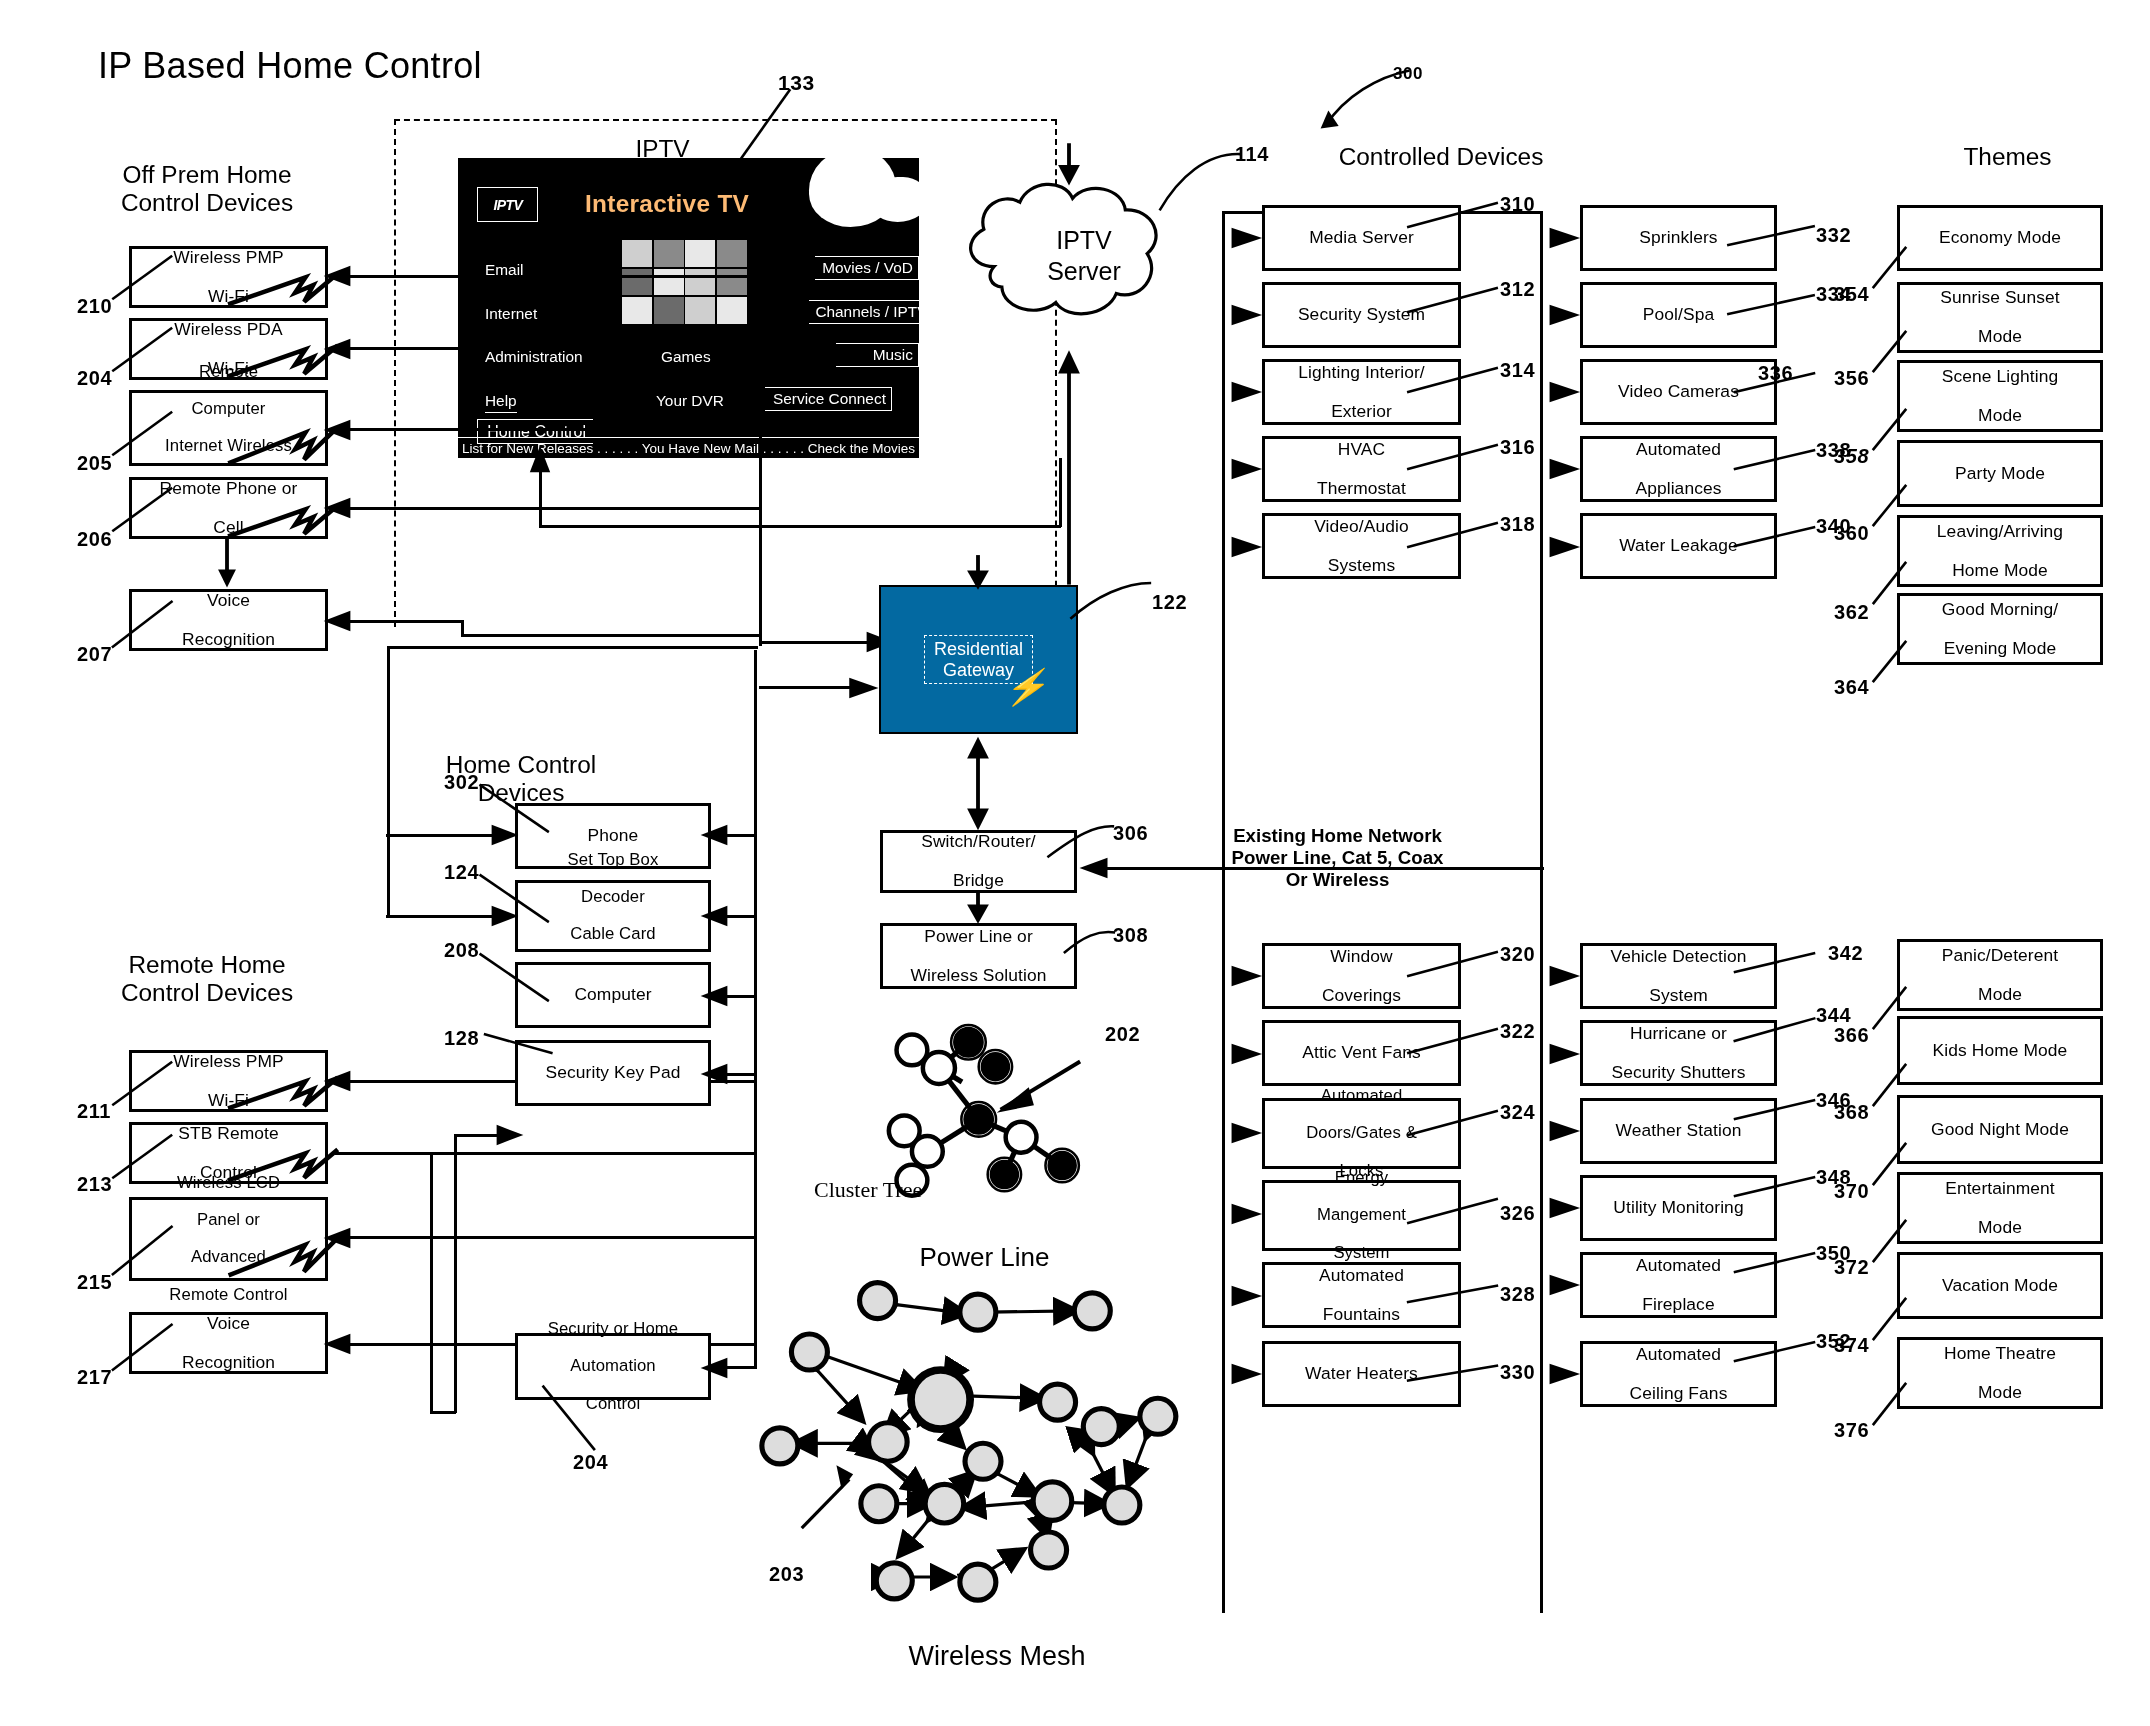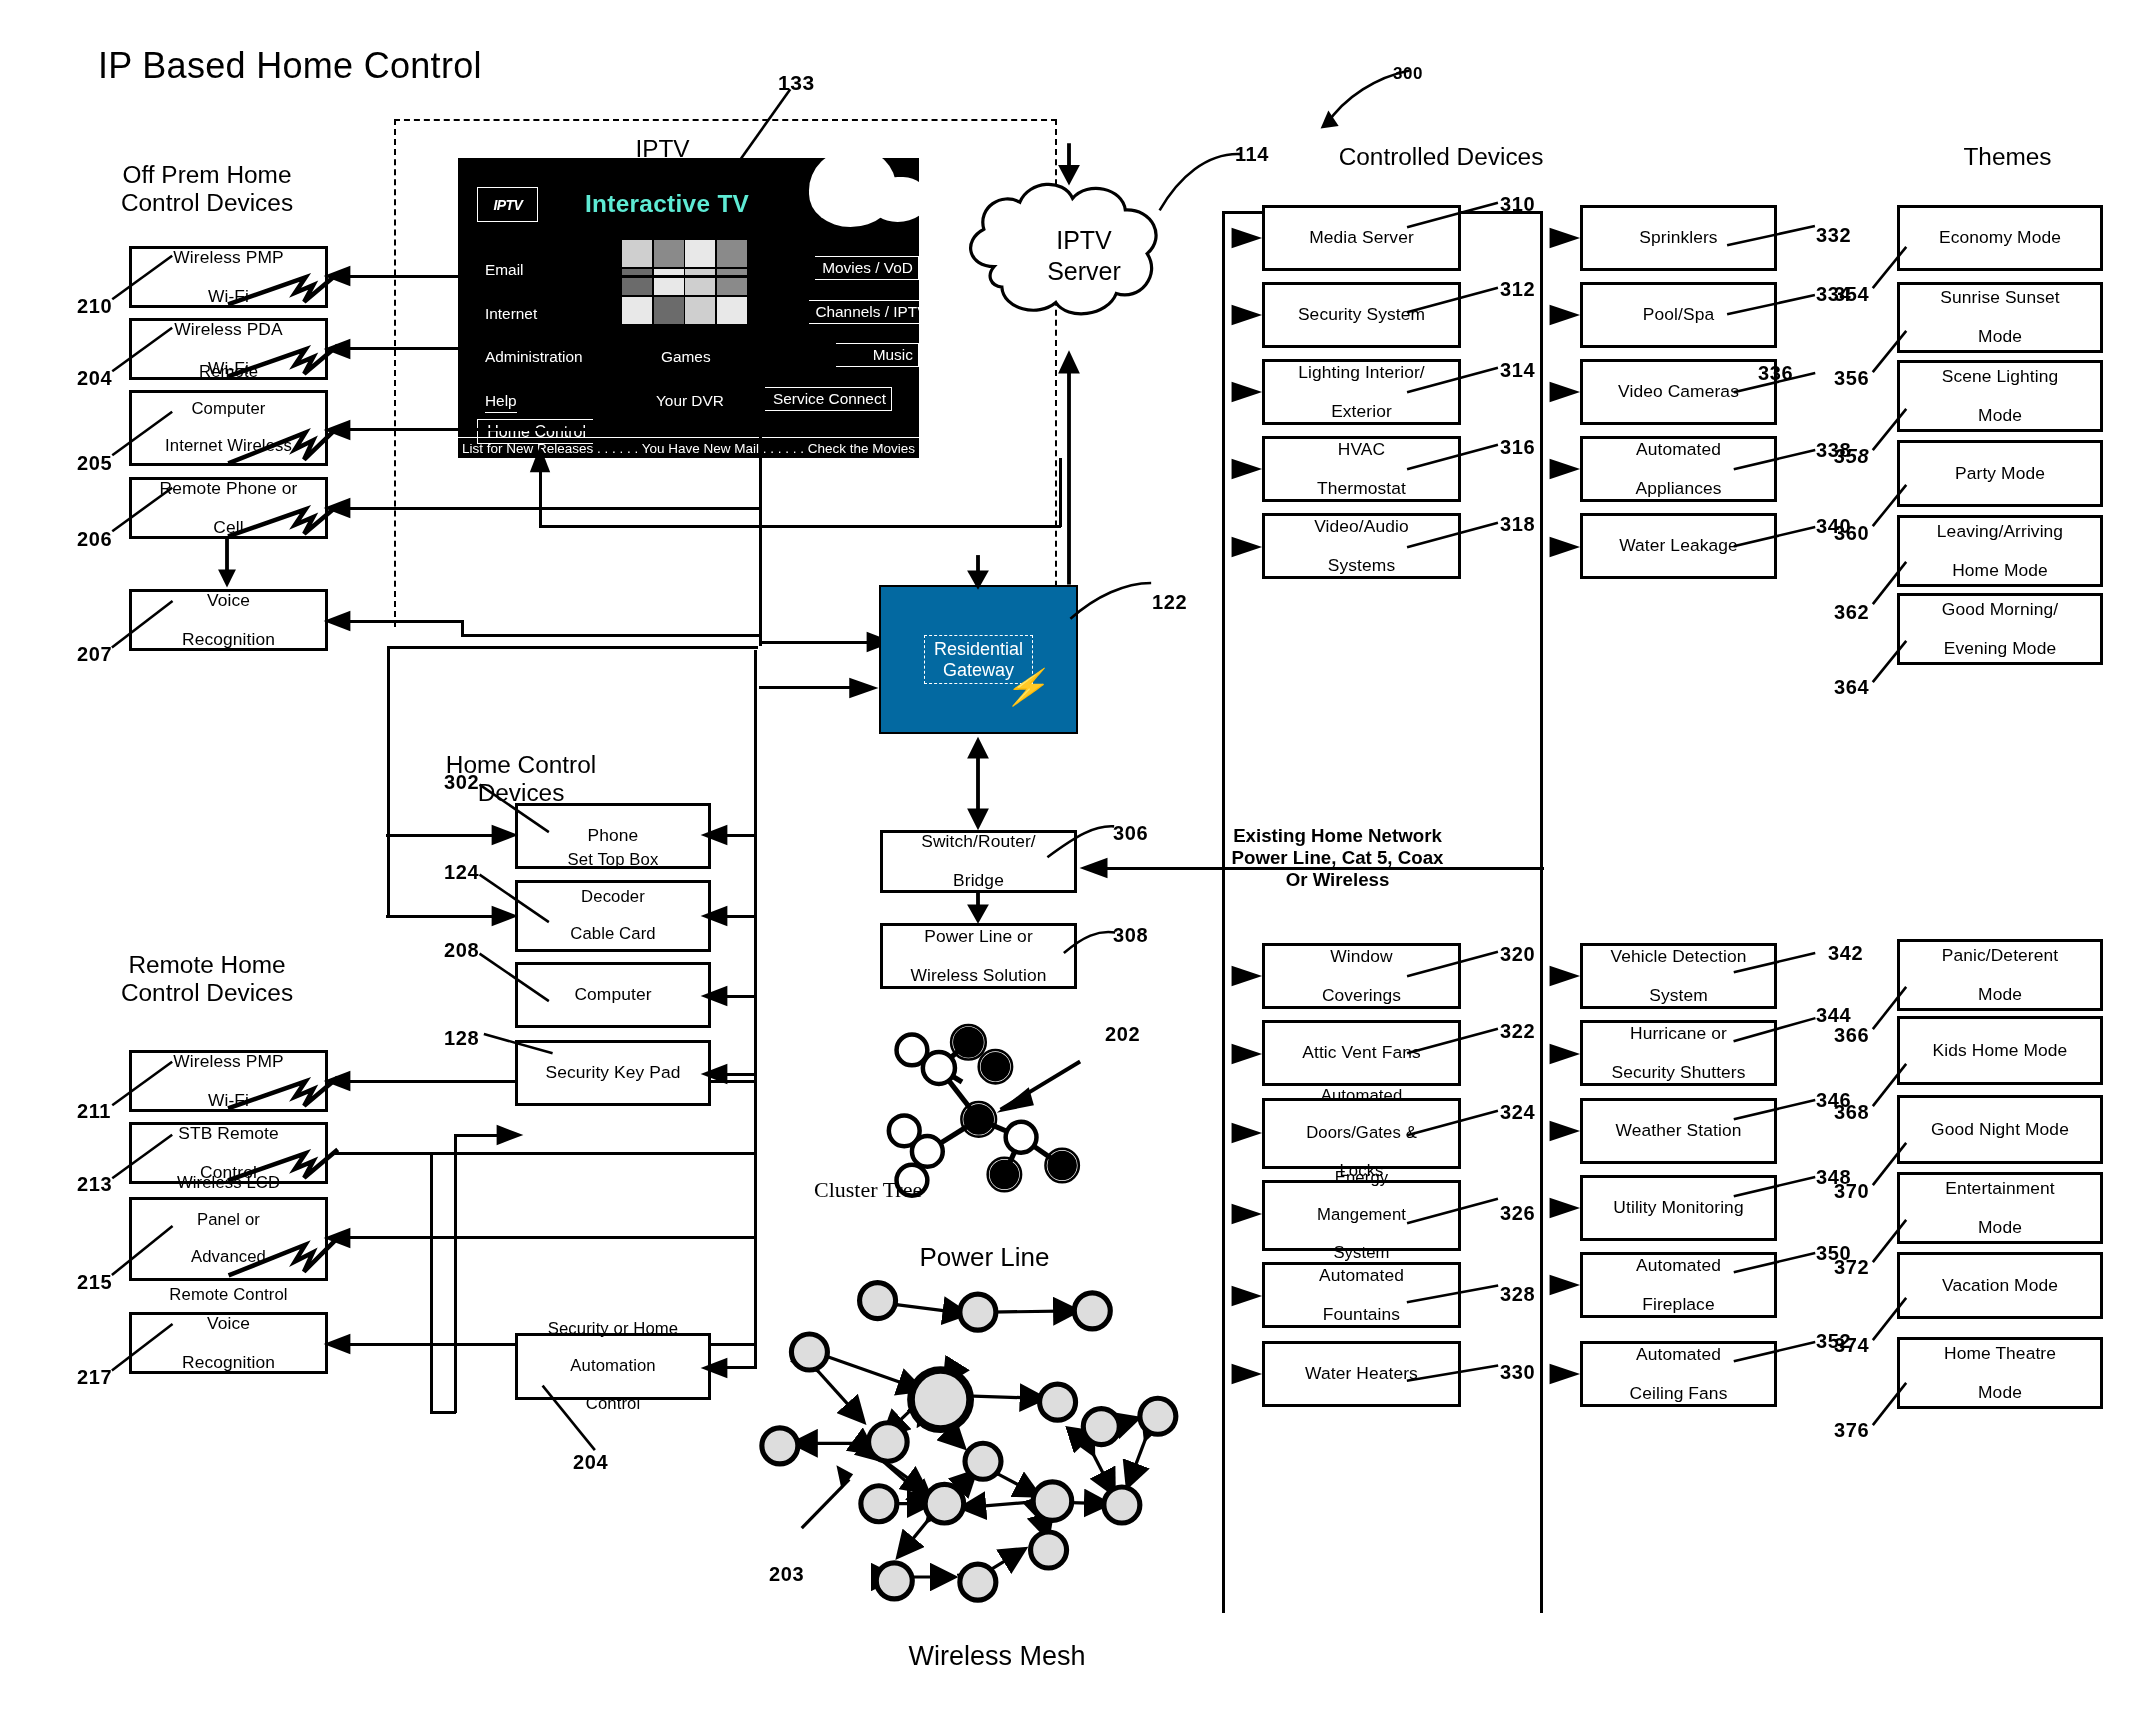--- a/index.html
+++ b/index.html
@@ -79,21 +79,21 @@
     font-weight:bold;
     font-size:14px;
     display:flex;align-items:center;justify-content:center;
     letter-spacing:-0.6px;
   }
   #iptv-screen .hdr{
     position:absolute;
     font-size:24.4px;
     font-weight:bold;
     letter-spacing:0.3px;
-    color:#5eead4;
+    color:#fdba74;
   }
   #iptv-screen .mnu{
     position:absolute;
     font-size:15.4px;
     color:#fff;
     white-space:nowrap;
   }
   #iptv-screen .btn{
     position:absolute;
     font-size:15.4px;

